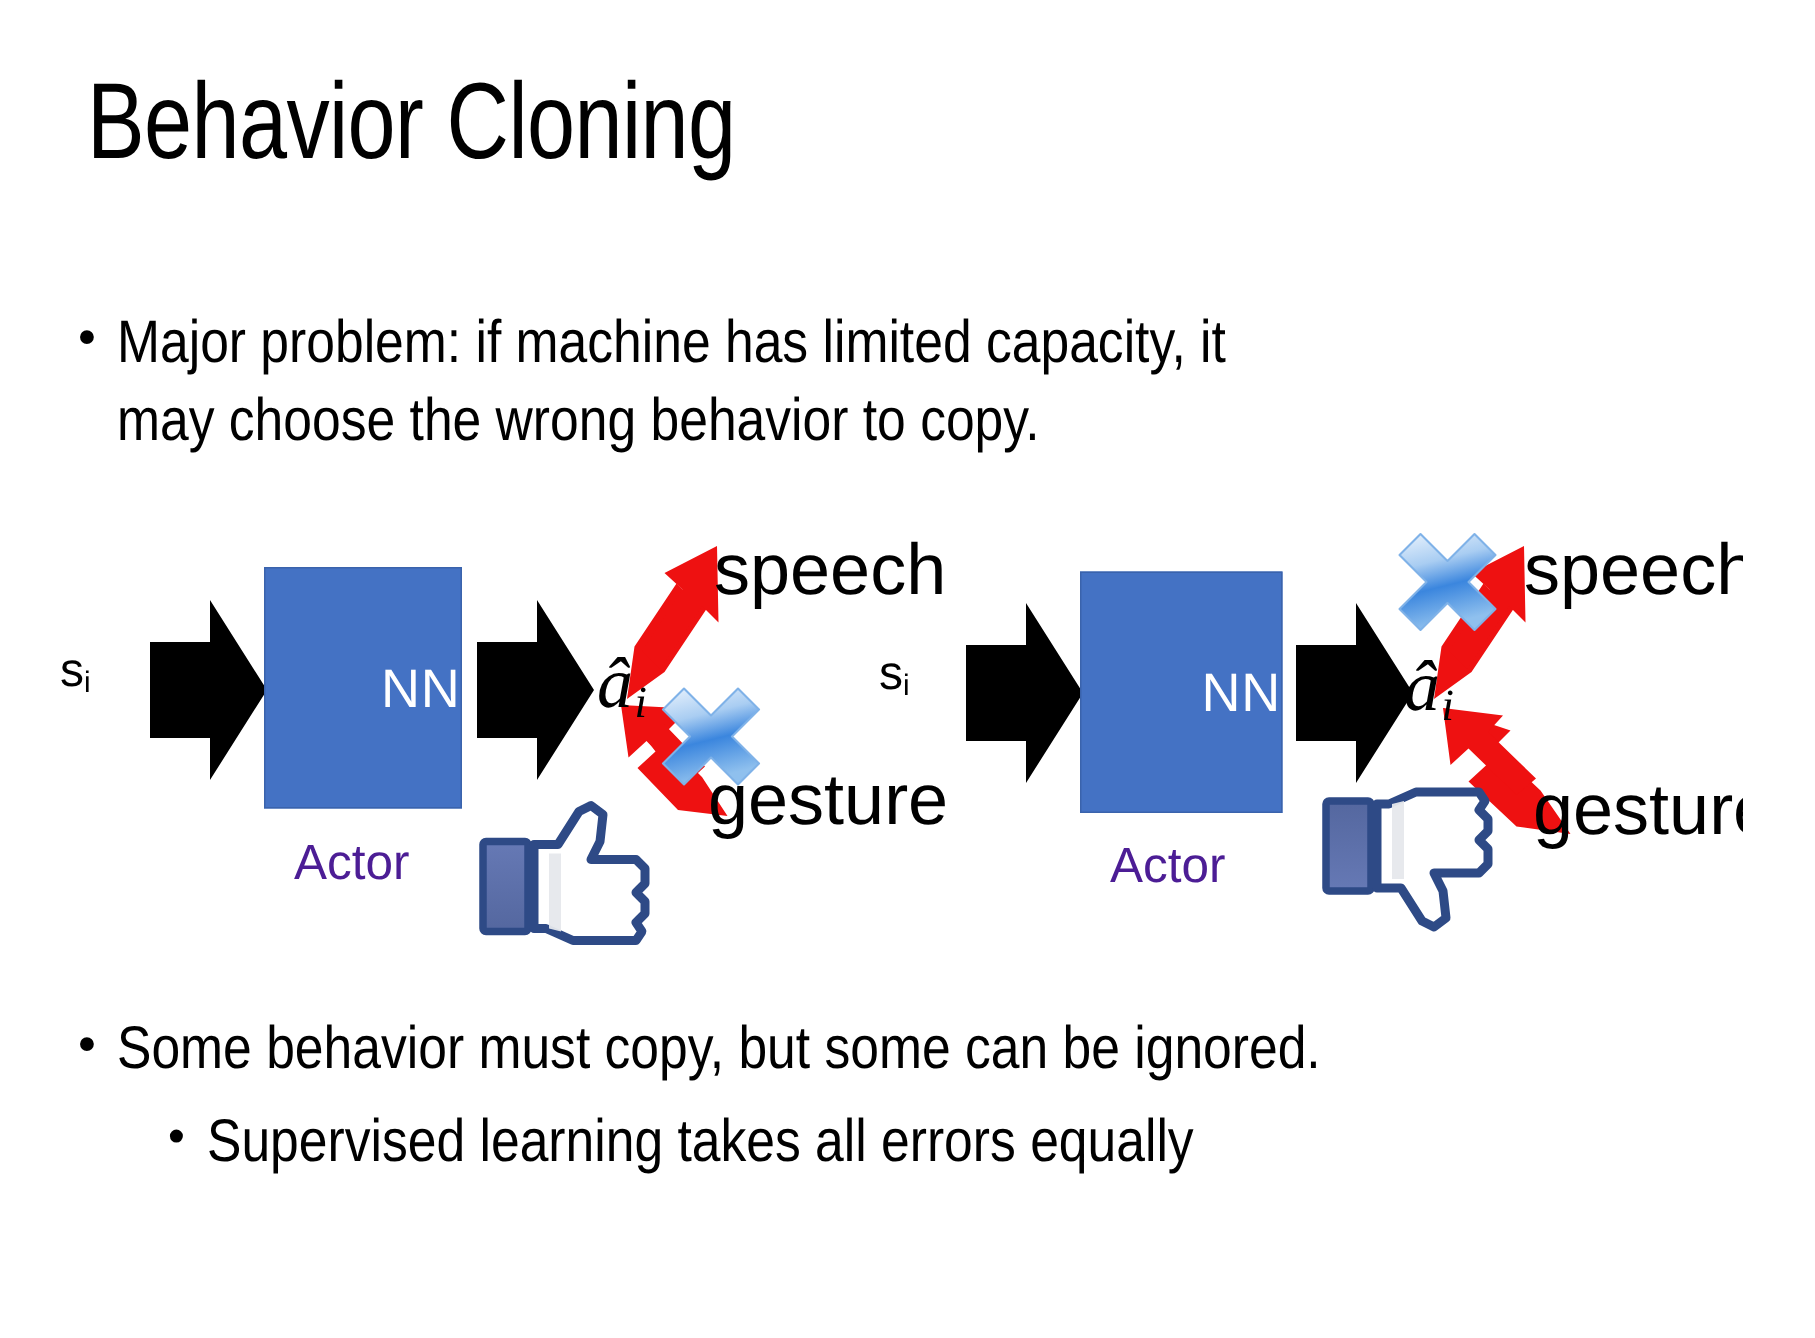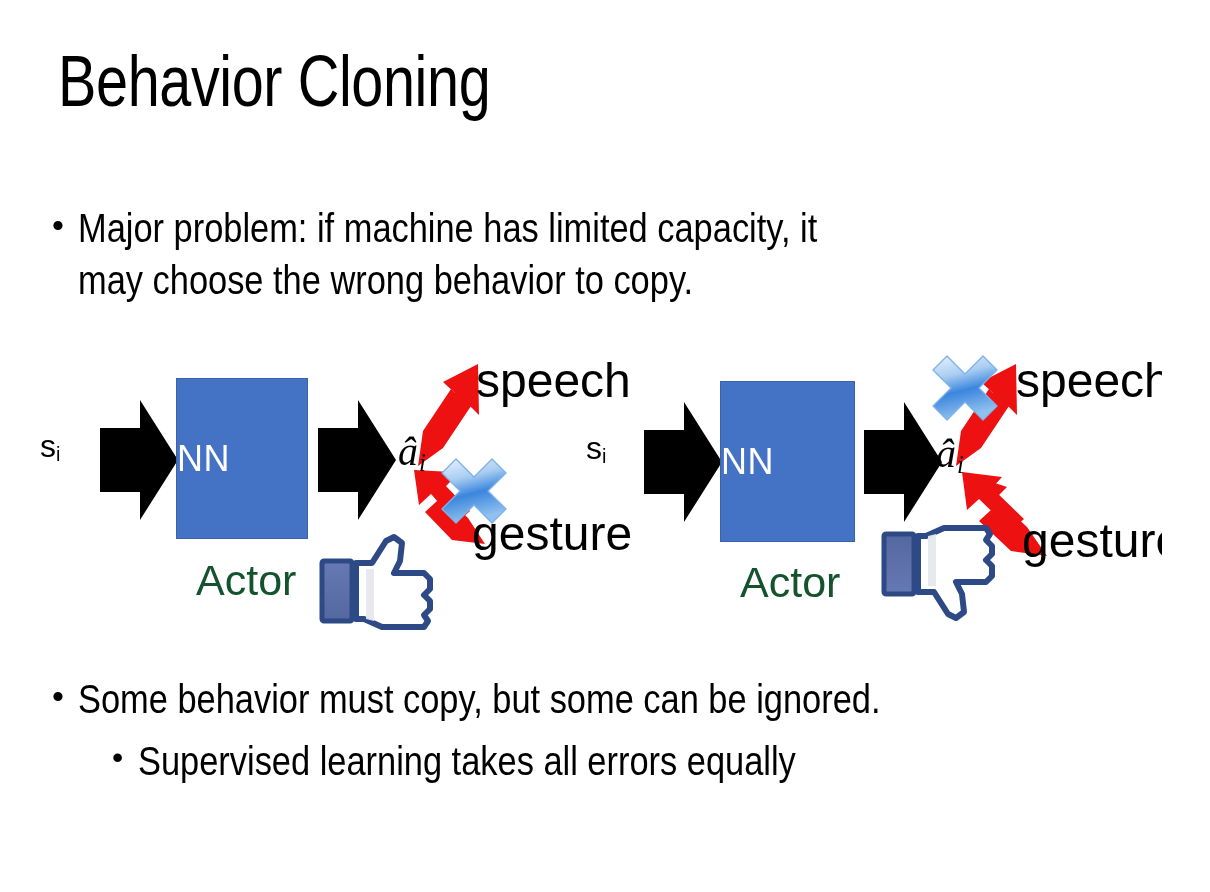--- a/index.html
+++ b/index.html
@@ -74,34 +74,34 @@
   
   .diagram { position: absolute; top: 0; left: 0; }
 
   .nn-box {
     position: absolute;
     background: #4472C4;
     border: 1px solid #3A63AC;
     box-sizing: border-box;
     display: flex;
     align-items: center;
-    justify-content: flex-start;
+    justify-content: flex-end;
   }
   .nn-label {
     color: #ffffff;
     font-size: 36px;
     font-family: "Liberation Sans", sans-serif;
     letter-spacing: 0.5px;
   }
 
   .actor-label {
     position: absolute;
-    font-size: 43px;
-    font-family: "Liberation Sans", sans-serif;
-    color: #14532d;
+    font-size: 33px;
+    font-family: "Liberation Sans", sans-serif;
+    color: #4c1d95;
     white-space: nowrap;
   }
 
   .s-label {
     position: absolute;
     font-size: 32px;
     font-family: "Liberation Sans", sans-serif;
     color: #000000;
     white-space: nowrap;
   }
@@ -109,21 +109,21 @@
     font-size: 0.62em;
     vertical-align: baseline;
     position: relative;
     top: 0.22em;
   }
 
   .a-hat {
     position: absolute;
     font-family: "Liberation Serif", serif;
     font-style: italic;
-    font-size: 40px;
+    font-size: 48px;
     color: #000000;
     white-space: nowrap;
   }
   .a-hat sub {
     font-size: 0.62em;
     vertical-align: baseline;
     position: relative;
     top: 0.24em;
     left: 1px;
   }

